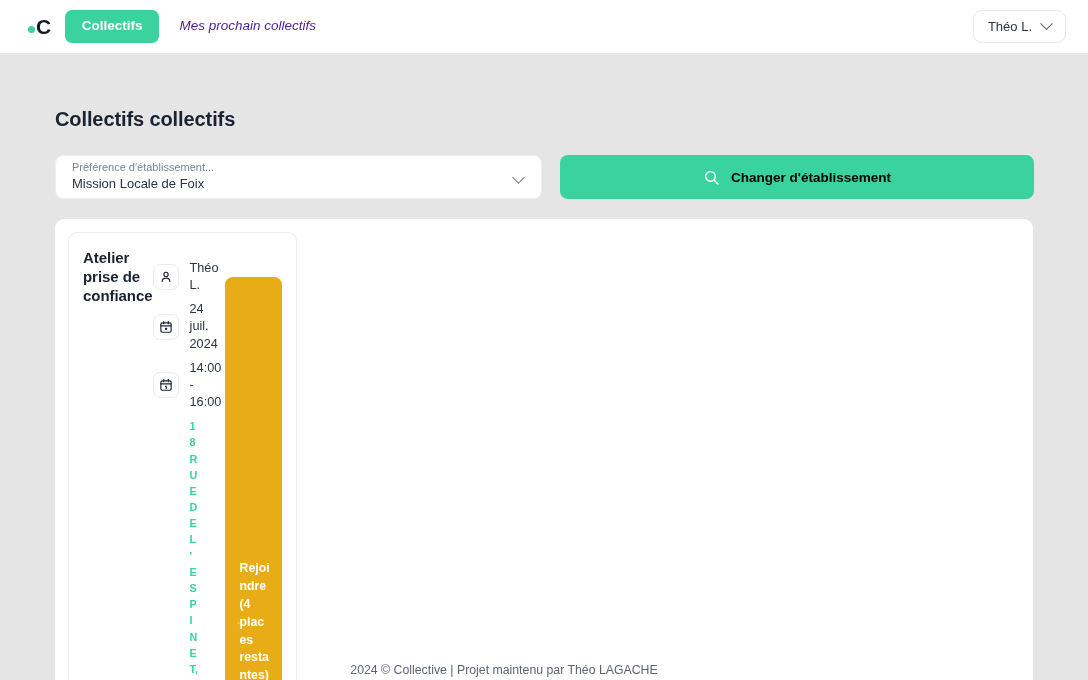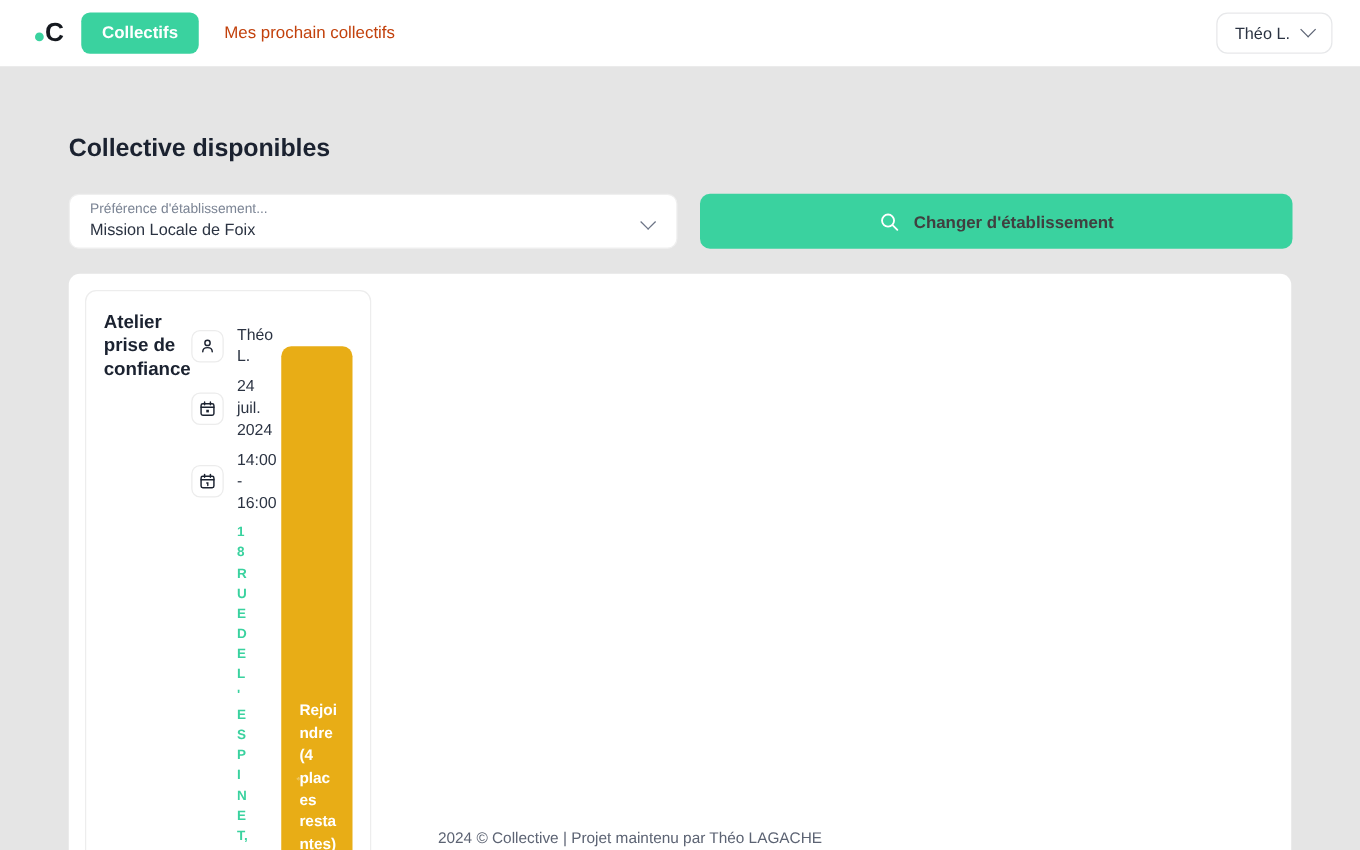--- a/index.html
+++ b/index.html
@@ -63,30 +63,31 @@
     font-weight: 700;
     padding: 8px 17px;
     border-radius: 7px;
     border: none;
     cursor: pointer;
     line-height: 1.2;
     font-family: inherit;
   }
 
   .nav-link {
-    color: #c2410c;
+    color: #4c1d95;
     font-size: 13.5px;
     font-weight: 500;
     padding: 8px 14px;
     border-radius: 7px;
     cursor: pointer;
     background: transparent;
     border: none;
     font-family: inherit;
     line-height: 1.2;
+    font-style: italic;
   }
 
   .user-menu {
     margin-left: auto;
     display: flex;
     align-items: center;
     gap: 10px;
     border: 1px solid #e7e8ea;
     border-radius: 9px;
     padding: 8px 14px;
@@ -156,21 +157,21 @@
     border-bottom: 1.6px solid #6b7385;
     transform: rotate(45deg);
   }
 
   .primary-btn {
     flex: 1;
     height: 44px;
     background: #3ad29f;
     border: none;
     border-radius: 8px;
-    color: #404040;
+    color: #000000;
     font-size: 13.5px;
     font-weight: 700;
     display: flex;
     align-items: center;
     justify-content: center;
     gap: 11px;
     cursor: pointer;
     font-family: inherit;
     margin-right: 26px;
   }
@@ -340,21 +341,21 @@
   </div>
 
   <button class="user-menu">
     <span>Théo L.</span>
     <span class="chev"></span>
   </button>
 </div>
 
 <div class="page">
 
-  <div class="page-title">Collective disponibles</div>
+  <div class="page-title">Collectifs collectifs</div>
 
   <div class="controls">
 
     <div class="select-box">
       <div>
         <div class="select-label">Préférence d'établissement...</div>
         <div class="select-value">Mission Locale de Foix</div>
       </div>
       <span class="select-chevron"></span>
     </div>

